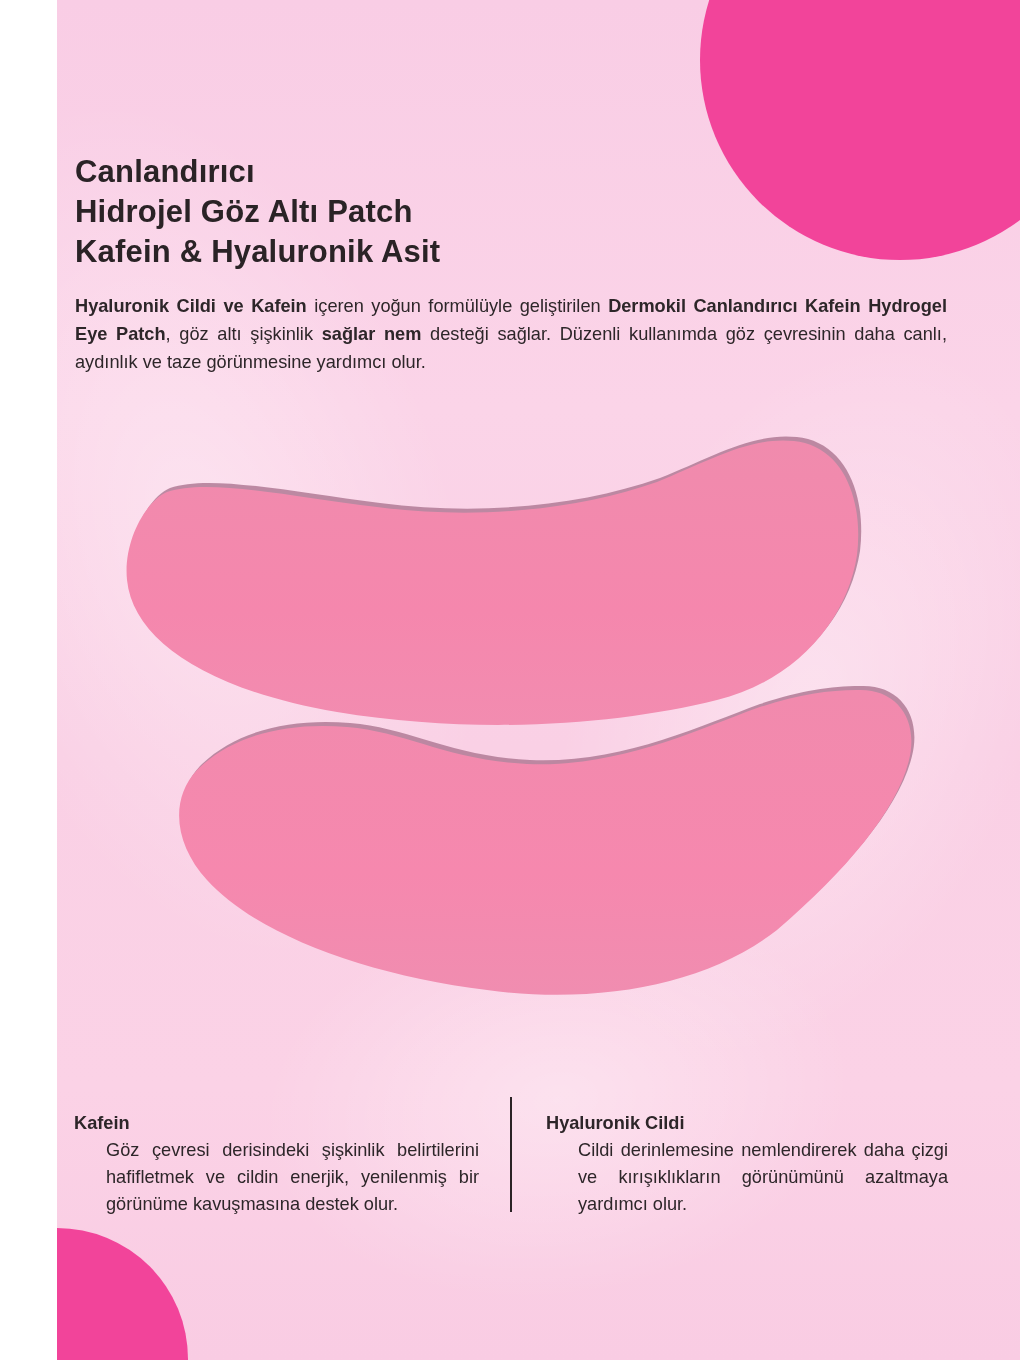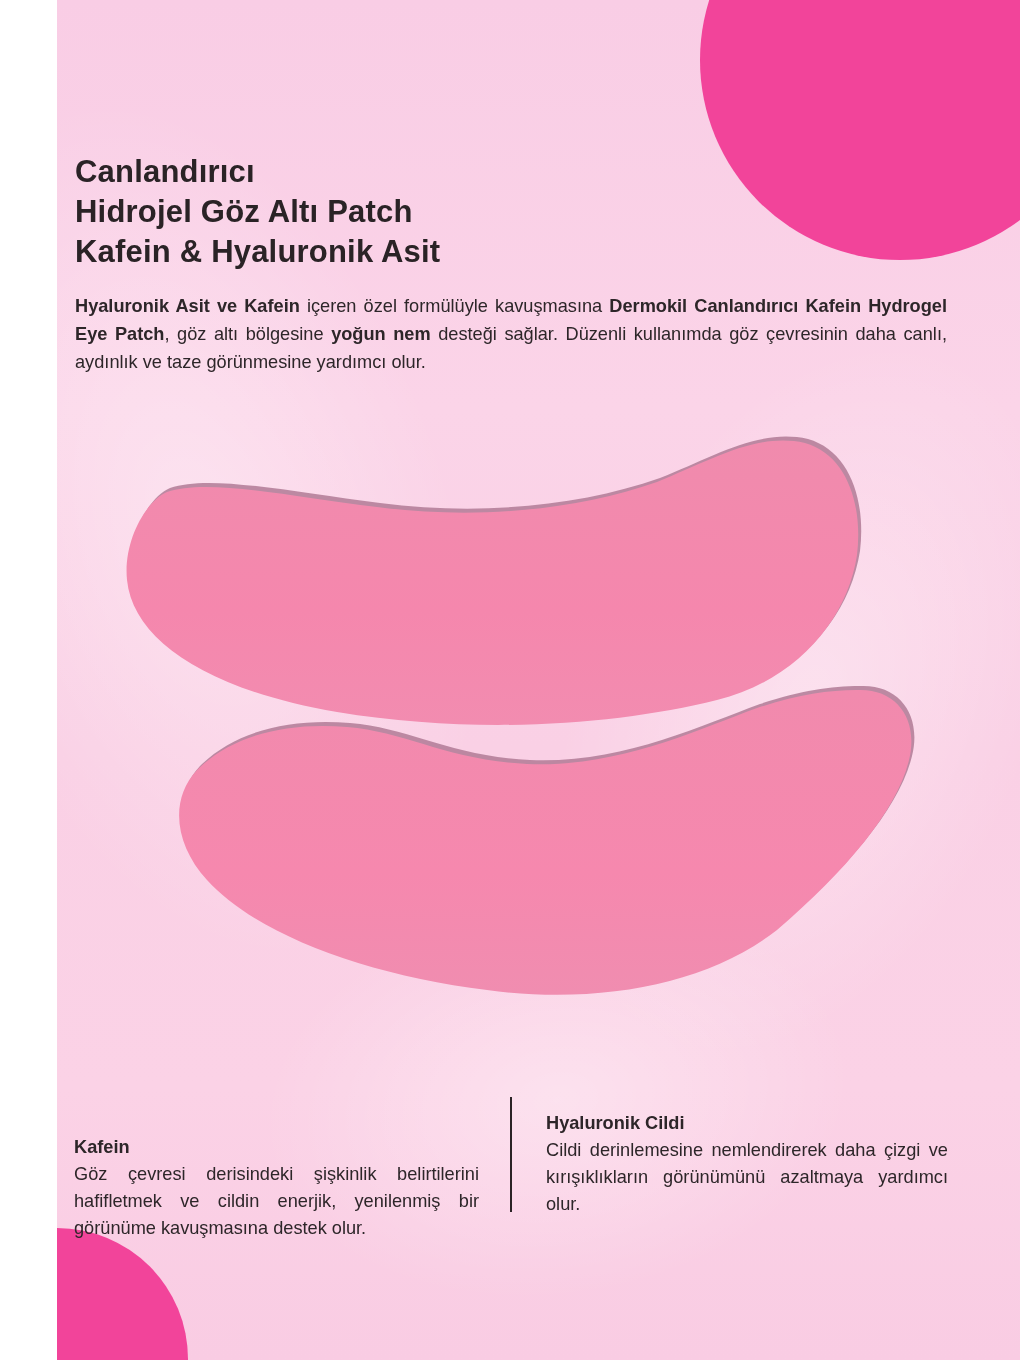--- a/index.html
+++ b/index.html
@@ -36,22 +36,22 @@
       font-size: 18.2px; line-height: 28px; text-align: justify; color: #2d2629;
     }
     .intro b { font-weight: 700; }
 
     .patches { position: absolute; left: 0; top: 0; width: 906px; height: 1360px; }
 
     .benefit {
       position: absolute; font-size: 18.2px; line-height: 27px; color: #2d2629;
     }
     .benefit .bt { font-weight: 700; }
-    .benefit .bd { text-align: justify; }
-    .benefit-left { left: 17px; top: 1134px; width: 405px; }
+    .benefit .bd { text-align: justify; margin-left: 32px; }
+    .benefit-left { left: 17px; top: 1110px; width: 405px; }
     .benefit-right { left: 489px; top: 1110px; width: 402px; }
 
     .divider {
       position: absolute; left: 453px; top: 1097px; width: 2px; height: 115px; background: #2b2326;
     }
   </style>
 </head>
 <body>
 
 <div class="panel">
@@ -62,21 +62,21 @@
   <div class="circle-tr"></div>
   <div class="circle-bl"></div>
 
   <h1 class="title">
     <div>Canlandırıcı</div>
     <div>Hidrojel Göz Altı Patch</div>
     <div>Kafein &amp; Hyaluronik Asit</div>
   </h1>
 
   <p class="intro">
-    <b>Hyaluronik Asit ve Kafein</b><span> içeren özel formülüyle kavuşmasına </span><b>Dermokil Canlandırıcı Kafein Hydrogel Eye Patch</b><span>, göz altı bölgesine </span><b>yoğun nem</b><span> desteği sağlar. Düzenli kullanımda göz çevresinin daha canlı, aydınlık ve taze görünmesine yardımcı olur.</span>
+    <b>Hyaluronik Cildi ve Kafein</b><span> içeren yoğun formülüyle geliştirilen </span><b>Dermokil Canlandırıcı Kafein Hydrogel Eye Patch</b><span>, göz altı şişkinlik </span><b>sağlar nem</b><span> desteği sağlar. Düzenli kullanımda göz çevresinin daha canlı, aydınlık ve taze görünmesine yardımcı olur.</span>
   </p>
 
   <svg class="patches" viewBox="0 0 906 1360" xmlns="http://www.w3.org/2000/svg">
     <defs>
       <linearGradient id="pg1" x1="0" y1="0" x2="0" y2="1">
         <stop offset="0%" stop-color="#f08bad"></stop>
         <stop offset="60%" stop-color="#f587ad"></stop>
         <stop offset="100%" stop-color="#f28cb0"></stop>
       </linearGradient>
       <linearGradient id="pg2" x1="0" y1="0" x2="0" y2="1">

